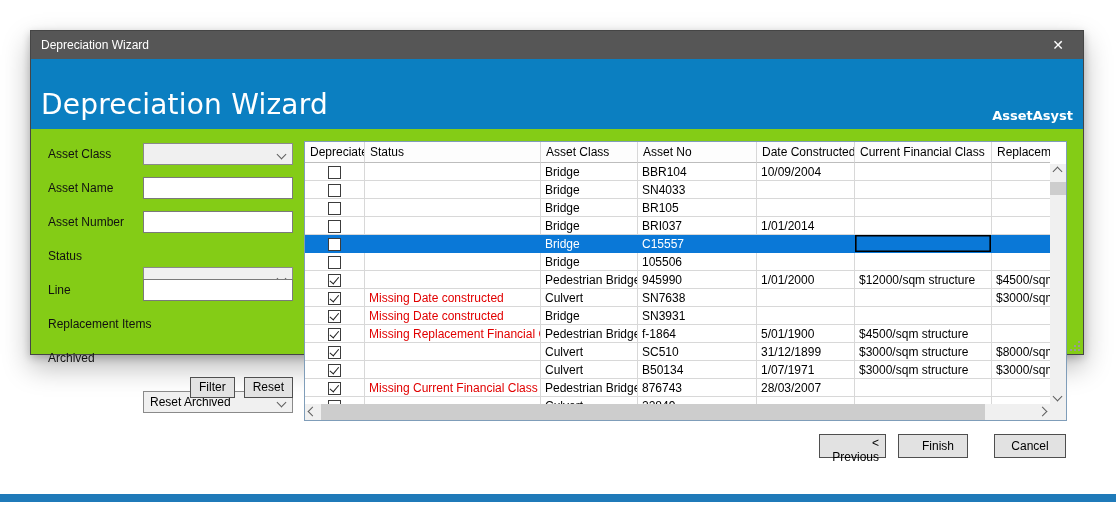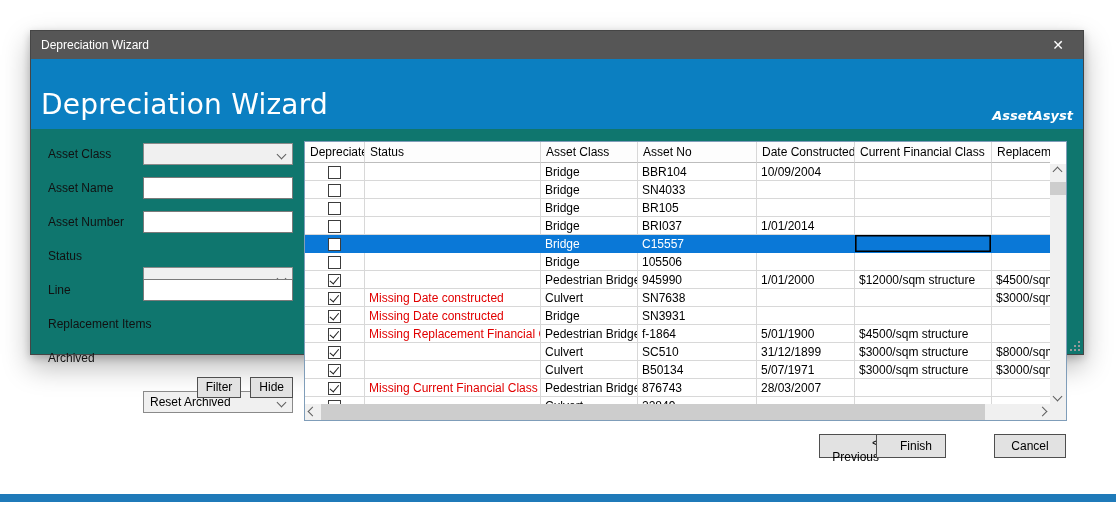--- a/index.html
+++ b/index.html
@@ -3,30 +3,30 @@
 <meta charset="utf-8">
 <style>
   html,body{margin:0;padding:0;width:1116px;height:507px;background:#ffffff;overflow:hidden;
     font-family:"Liberation Sans",sans-serif;-webkit-font-smoothing:antialiased;}
   *{box-sizing:border-box;}
 
   
   .bottom-strip{position:absolute;left:0;right:0;bottom:5px;height:8px;background:#1f7ab9;}
 
   
-  .dialog{position:absolute;left:30px;top:30px;width:1054px;height:325px;background:#0f766e;
+  .dialog{position:absolute;left:30px;top:30px;width:1054px;height:325px;background:#84cc16;
     border:1px solid #454545;box-shadow:0 12px 26px rgba(0,0,0,.28),0 3px 8px rgba(0,0,0,.20);}
   .titlebar{position:absolute;left:0;top:0;right:0;height:28px;background:#565656;color:#fff;
     display:flex;align-items:center;padding:0 10px;font-size:12px;}
   .titlebar .close{margin-left:auto;width:30px;text-align:center;font-size:14px;cursor:default;color:#fff;}
   .banner{position:absolute;left:0;top:28px;right:0;height:70px;background:#0b7fc1;color:#fff;}
   .banner .big-title{position:absolute;left:10px;bottom:8px;font-family:"DejaVu Sans",sans-serif;
     font-size:28px;letter-spacing:.2px;}
   .banner .brand{position:absolute;right:10px;bottom:6px;font-family:"DejaVu Sans",sans-serif;
-    font-size:13px;font-weight:bold;font-style:italic;}
+    font-size:13px;font-weight:bold;}
   .client{position:absolute;left:0;top:98px;right:0;bottom:0;}
 
   
   .field-label{position:absolute;left:17px;font-size:12px;color:#111;line-height:22px;}
   .ctl{position:absolute;left:112px;width:150px;height:22px;font-size:12px;}
   .tb{background:#fff;border:1px solid #7a7a7a;padding:2px 4px;font-family:"Liberation Sans",sans-serif;}
   input.tb{outline:none;}
   .dd{background:#f0f0f0;border:1px solid #8a8a8a;padding:3px 20px 0 6px;position:relative;
     white-space:nowrap;overflow:hidden;color:#000;}
   .dd .chev{position:absolute;right:7px;top:7px;}
@@ -34,21 +34,21 @@
   .chev.down{transform:rotate(45deg);}
   .chev.up{transform:rotate(225deg);}
   .chev.left{transform:rotate(135deg);}
   .chev.right{transform:rotate(-45deg);}
   .panel-buttons{position:absolute;left:112px;width:150px;top:248px;display:flex;justify-content:flex-end;gap:9px;align-items:flex-end;}
   .btn{background:#e2e2e2;border:1px solid #4f4f4f;font-size:12px;font-family:"Liberation Sans",sans-serif;
     padding:2px 8px;height:21px;line-height:15px;color:#000;}
   .footer-btn{position:absolute;top:305px;height:24px;font-size:12px;background:#e2e2e2;border:1px solid #4f4f4f;
     font-family:"Liberation Sans",sans-serif;color:#000;}
   #btn-previous{left:788px;width:67px;text-align:right;}
-  #btn-finish{left:845px;width:70px;padding-left:16px;}
+  #btn-finish{left:867px;width:70px;padding-left:16px;}
   #btn-cancel{left:963px;width:72px;}
 
   
   .grid{position:absolute;left:273px;top:12px;width:763px;height:280px;background:#fff;border:1px solid #7f9db9;}
   .grid-viewport{position:absolute;left:0;top:0;right:16px;bottom:16px;overflow:hidden;}
   table.assets{border-collapse:separate;border-spacing:0;table-layout:fixed;width:761px;font-size:12px;}
   table.assets th{height:21px;font-weight:normal;text-align:left;padding:0 5px;background:#fdfdfd;
     border-right:1px solid #d8d8d8;border-bottom:1px solid #bdbdbd;white-space:nowrap;overflow:hidden;color:#000;}
   table.assets td{height:18px;padding:0 4px;border-right:1px solid #d8d8d8;border-bottom:1px solid #d8d8d8;
     white-space:nowrap;overflow:hidden;color:#000;background:#fff;}
@@ -125,21 +125,21 @@
     <span class="field-label" style="top:184px">Replacement Items</span>
 
     <span class="field-label" style="top:218px">Archived</span>
     <div class="ctl dd" style="top:218px">
       <span>Reset Archived</span>
       <span class="chev down"></span>
     </div>
 
     <div class="panel-buttons">
       <button class="btn">Filter</button>
-      <button class="btn">Hide</button>
+      <button class="btn">Reset</button>
     </div>
 
     <div class="grid">
       <div class="grid-viewport">
         <table class="assets">
             <colgroup>
               <col style="width: 60px;">
               <col style="width: 176px;">
               <col style="width: 97px;">
               <col style="width: 119px;">
@@ -256,21 +256,21 @@
                 <td>SC510</td>
                 <td>31/12/1899</td>
                 <td>$3000/sqm structure</td>
                 <td>$8000/sqm</td>
               </tr>
               <tr>
                 <td class="cb-cell"><span class="checkbox checked"></span></td>
                 <td class="status-cell"></td>
                 <td>Culvert</td>
                 <td>B50134</td>
-                <td>5/07/1971</td>
+                <td>1/07/1971</td>
                 <td>$3000/sqm structure</td>
                 <td>$3000/sqm</td>
               </tr>
               <tr>
                 <td class="cb-cell"><span class="checkbox checked"></span></td>
                 <td class="status-cell">Missing Current Financial Class</td>
                 <td>Pedestrian Bridge</td>
                 <td>876743</td>
                 <td>28/03/2007</td>
                 <td></td>

